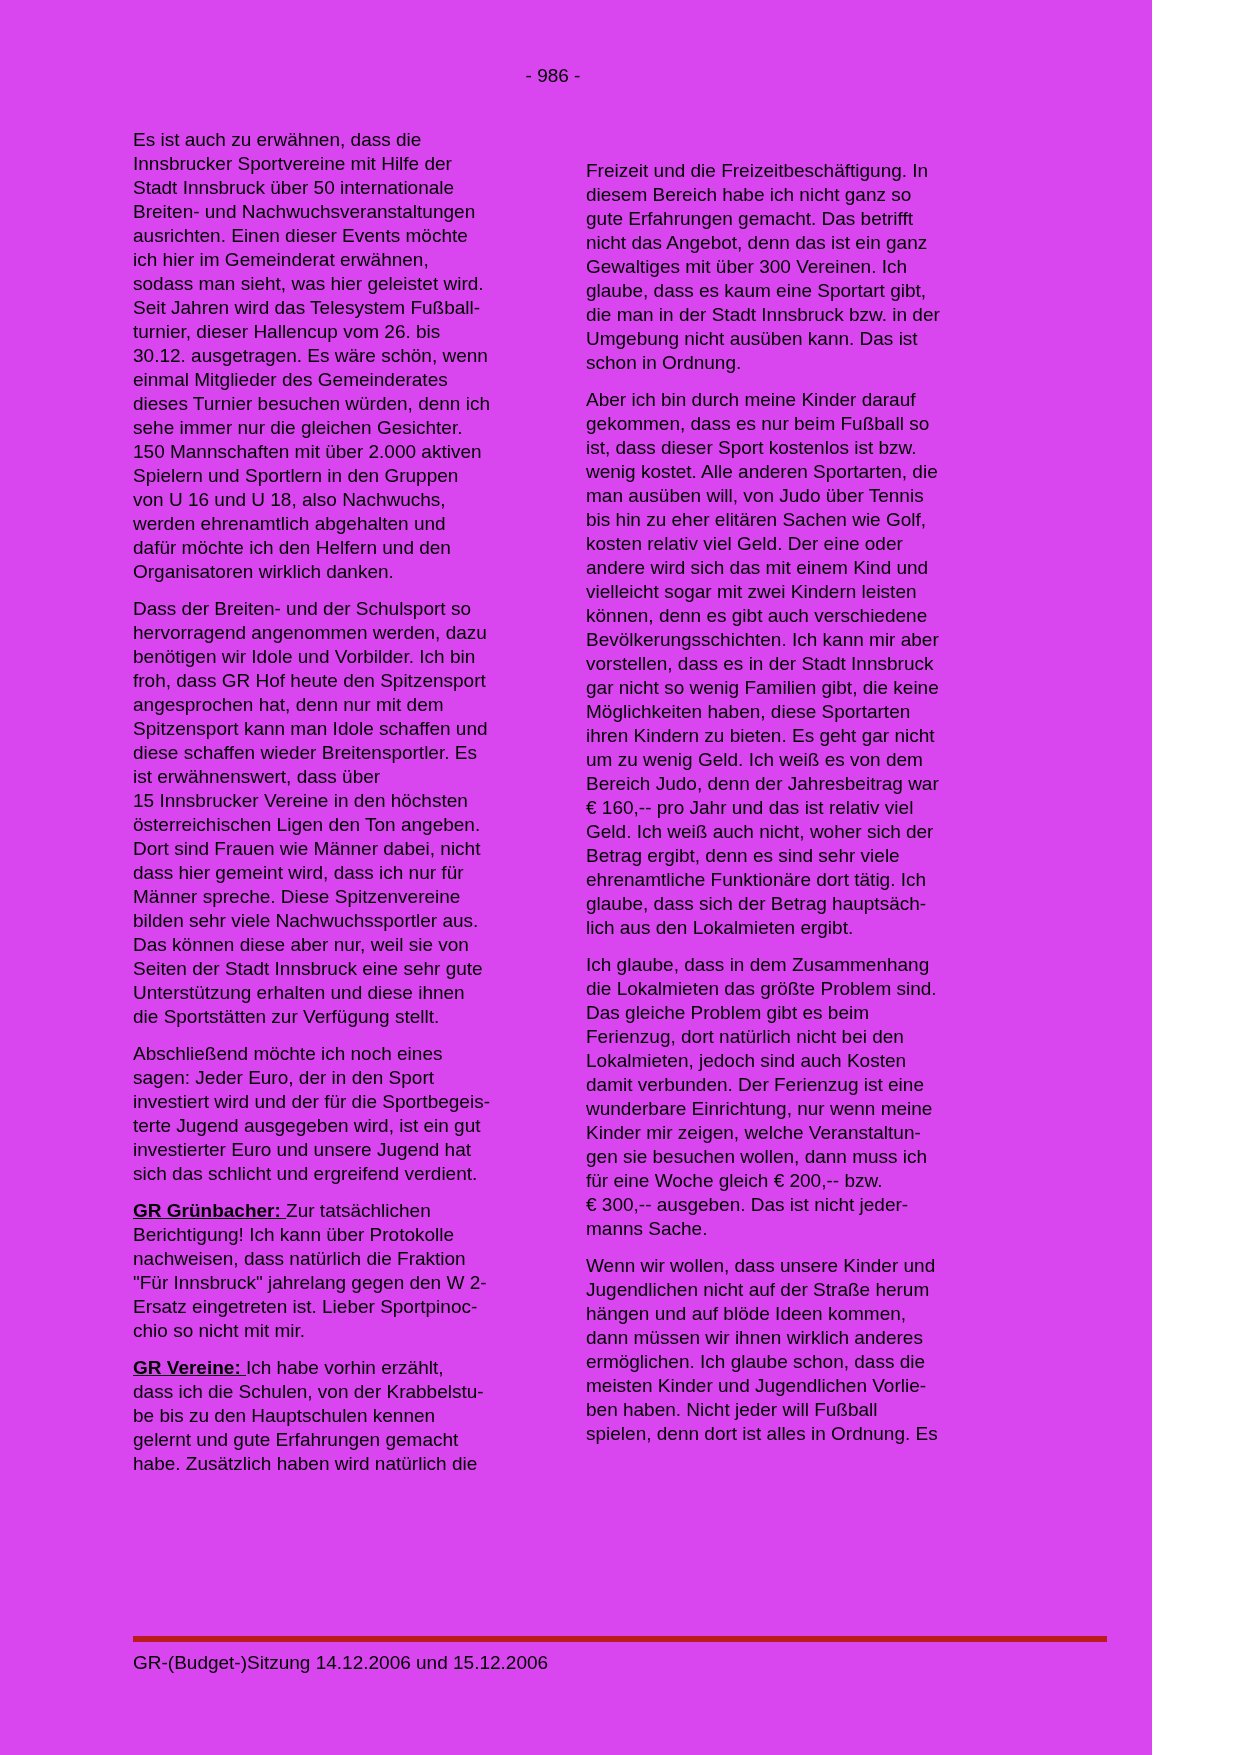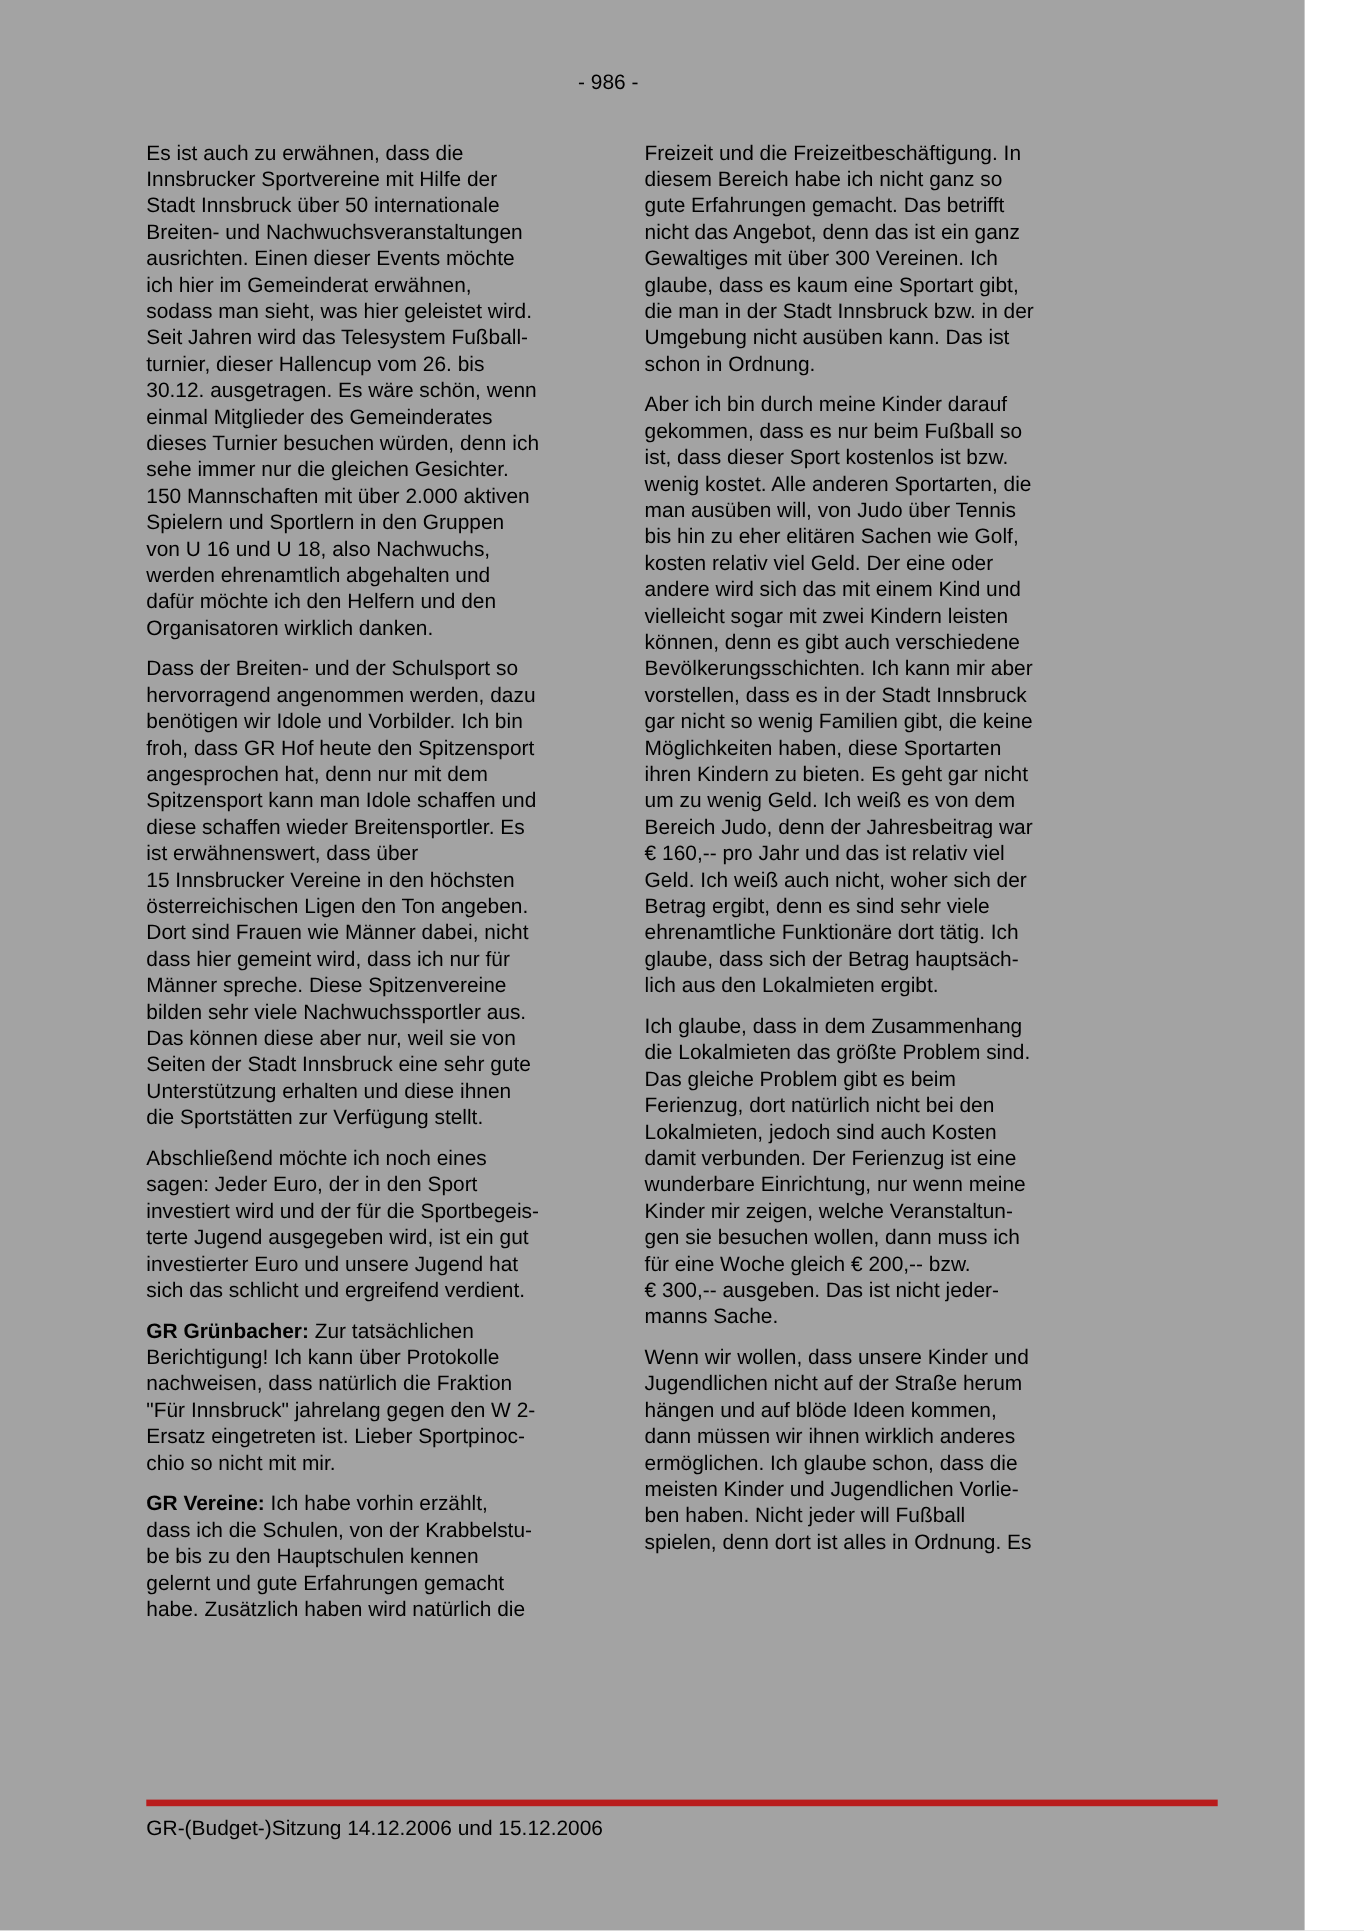--- a/index.html
+++ b/index.html
@@ -4,56 +4,57 @@
 <style>
   html, body {
     margin: 0;
     padding: 0;
     background: #ffffff;
   }
   .page {
     position: relative;
     width: 1152px;
     height: 1755px;
-    background: #a3a3a3;
+    background: #d946ef;
     color: #000000;
     font-family: "Liberation Sans", sans-serif;
     overflow: hidden;
-    padding-left: 34px;
   }
   .page-number {
     position: absolute;
     top: 64px;
     left: 133px;
     width: 840px;
     text-align: center;
     font-size: 19px;
     line-height: 24px;
     white-space: pre;
   }
   .content {
     position: absolute;
     top: 128px;
     left: 133px;
     display: flex;
     gap: 3px;
+    align-items: center;
   }
   .col {
     width: 450px;
   }
   .para {
     margin: 0 0 13px 0;
     font-size: 19px;
     line-height: 24px;
   }
   .para .lines {
     white-space: pre-line;
   }
   .para .speaker {
     font-weight: bold;
+    text-decoration: underline;
   }
   .footer {
     position: absolute;
     top: 1636px;
     left: 133px;
     width: 974px;
     border-top: 6px solid #b91c1c;
     padding-top: 9px;
     font-size: 19px;
     line-height: 24px;

